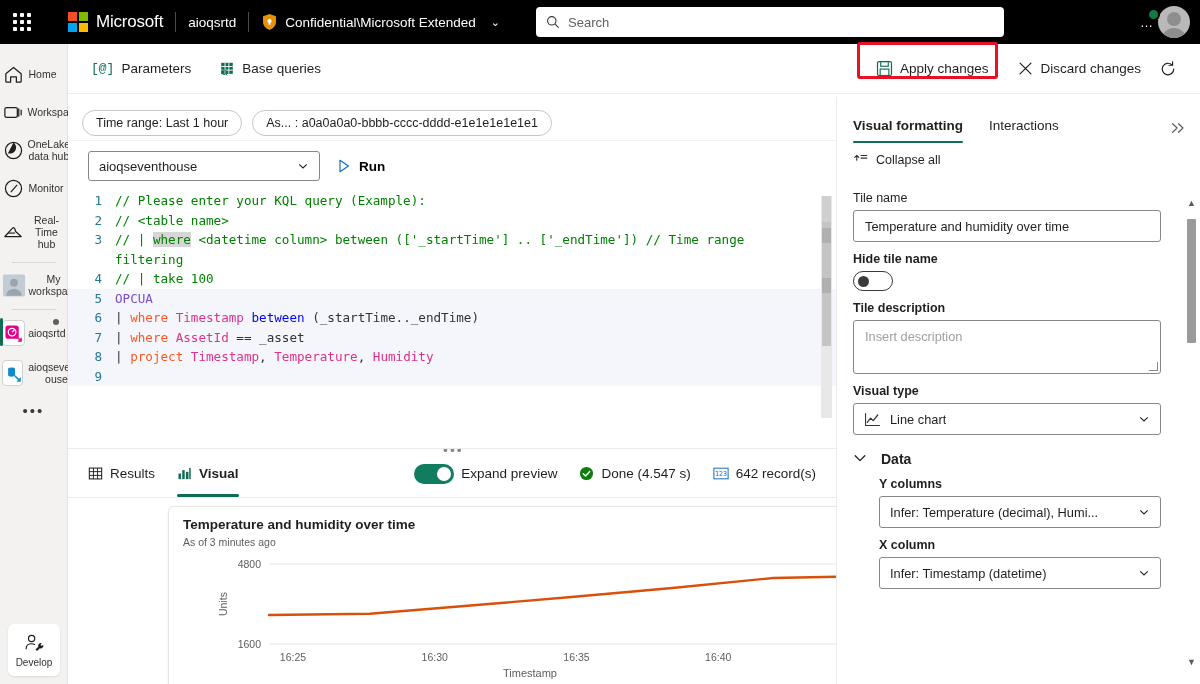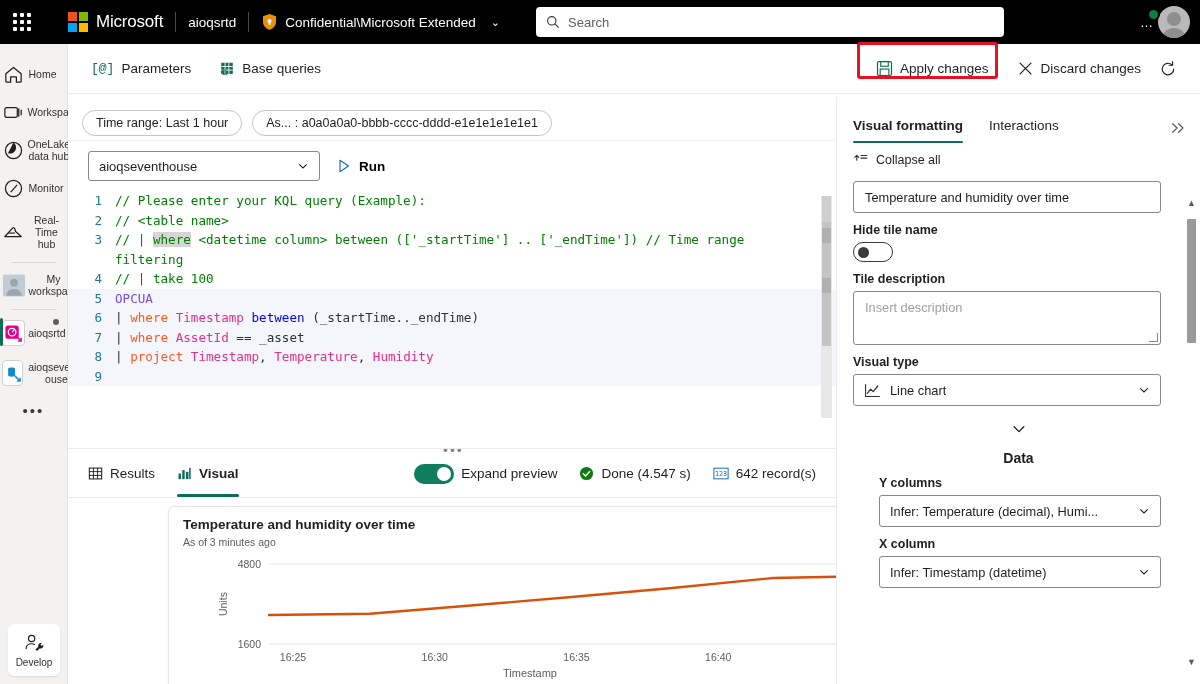--- a/index.html
+++ b/index.html
@@ -157,21 +157,21 @@
   .f-textarea::after{
     content:""; position:absolute; right:2px; bottom:2px; width:8px; height:8px;
     border-right:1px solid #8a8886; border-bottom:1px solid #8a8886;
     transform: skewX(-0deg);
   }
   .f-select {
     width:308px; height:32px; border:1px solid #8a8886; border-radius:3px; display:flex; align-items:center;
     justify-content:space-between; padding:0 10px; font-size:12.8px; color:#201f1e; background:#fff; cursor:pointer; gap:6px;
   }
   .f-select .left { display:flex; align-items:center; gap:9px; overflow:hidden; white-space:nowrap;}
-  .sec-head { display:flex; align-items:center; gap:14px; margin:16px 0 4px; cursor:pointer;flex-direction:column;}
+  .sec-head { display:flex; gap:14px; margin:16px 0 4px; cursor:pointer;}
   .sec-head .t { font-size:14px; font-weight:700; color:#201f1e;}
   .indent { margin-left:26px; }
   .f-select.sm { width:282px; }
   #rp-scroll { position:absolute; right:3px; top:100px; width:11px; height:472px; }
   #rp-scroll .track { position:absolute; left:0; top:16px; bottom:16px; width:11px; background:#fff;}
   #rp-scroll .thumb { position:absolute; left:1px; top:22px; width:9px; height:124px; background:#9a9a9a; border-radius:1px;}
   .arw { position:absolute; left:1px; width:9px; text-align:center; color:#5a5a5a; font-size:9px; line-height:9px;}
   svg { display:block; }
 </style>
 </head>
@@ -585,20 +585,21 @@
       <svg width="15" height="13" viewBox="0 0 16 14">
           <path d="M4 6.6 4 1.6M1.8 3.6 4 1.4l2.2 2.2" fill="none" stroke="#323130" stroke-width="1.2" stroke-linecap="round" stroke-linejoin="round"></path>
           <path d="M8.6 1.6h6.2M8.6 4.4h6.2" stroke="#323130" stroke-width="1.2" stroke-linecap="round"></path>
         </svg>
     </span>
     <span>Collapse all</span>
   </div>
 
   <div class="rp-body">
 
+    <div class="f-label light">Tile name</div>
     <div class="f-input">
       <span>Temperature and humidity over time</span>
     </div>
 
     <div class="f-label">Hide tile name</div>
     <div style="width:40px;height:20px;border-radius:10px;border:1px solid #3b3a39;background:#fff;position:relative;cursor:pointer;margin-top:3px;">
       <span style="position:absolute;left:4px;top:4px;width:11px;height:11px;border-radius:50%;background:#3b3a39;display:block;"></span>
     </div>
 
     <div class="f-label">Tile description</div>

